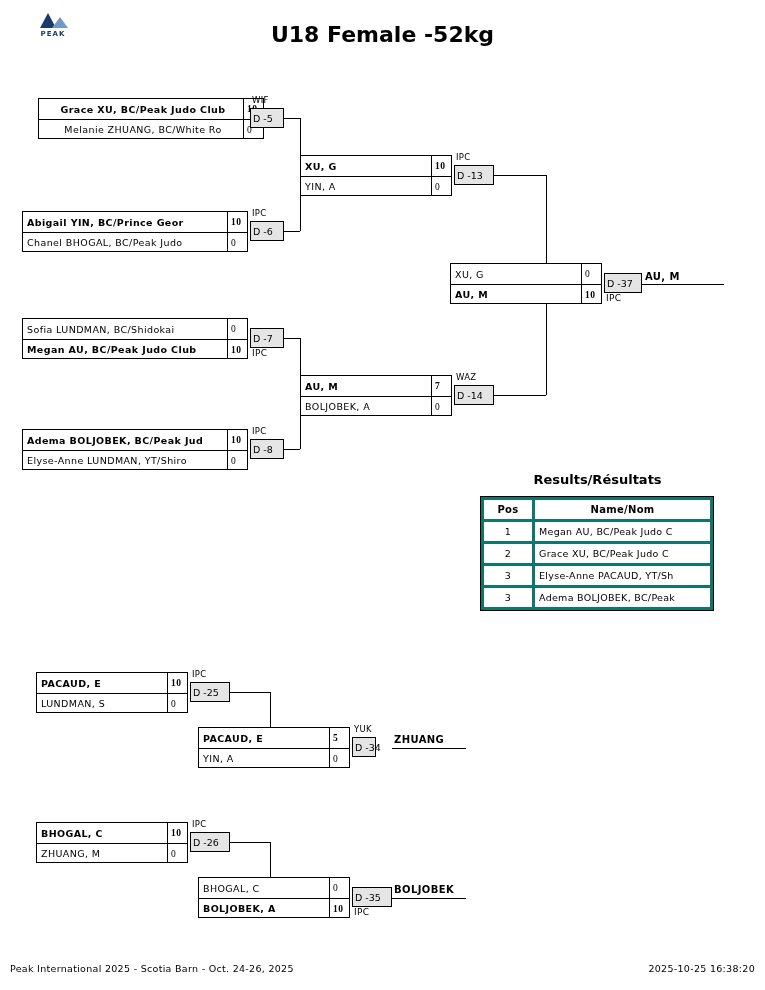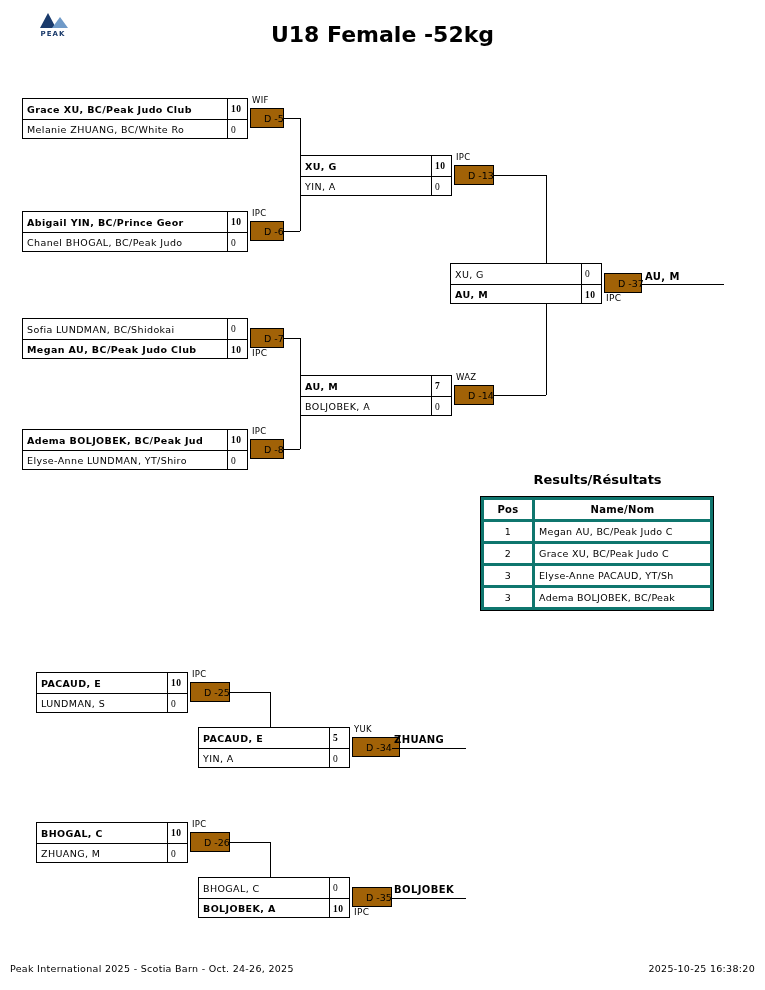--- a/index.html
+++ b/index.html
@@ -85,23 +85,23 @@
     white-space: nowrap;
   }
   .tag.code-top { font-size: 8.5px; }
   .dbox {
     position: absolute;
     border: 1px solid #000;
     box-sizing: border-box;
     height: 20px;
     display: flex;
     align-items: center;
-    padding-left: 13px;
-    font-size: 9.5px;
-    background: #a16207;
+    padding-left: 2px;
+    font-size: 9.5px;
+    background: #e5e5e5;
     white-space: nowrap;
   }
 
   
   .ln { position: absolute; background: #000; }
   .lnh { height: 1px; }
   .lnv { width: 1px; }
 
   .finalname {
     position: absolute;
@@ -161,21 +161,21 @@
 <div class="abs" id="logo">
   <svg width="54" height="24" viewBox="0 0 54 24">
     <polygon points="14,20 22,5 30,20" fill="#1a3a6b"></polygon>
     <polygon points="26,20 34,9 42,20" fill="#6f9ac8"></polygon>
   </svg>
   <div class="peak-text">PEAK</div>
 </div>
 
 <div class="abs" id="page-title">U18 Female -52kg</div>
 
-<div class="abs match" style="left:22px; top:98px; width:226px; height:41px;">
+<div class="abs match" style="left:38px; top:98px; width:226px; height:41px;text-align:center;">
   <div class="slot winner">
     <span class="nm">Grace XU, BC/Peak Judo Club</span>
     <span class="sc">10</span>
   </div>
   <div class="slot">
     <span class="nm">Melanie ZHUANG, BC/White Ro</span>
     <span class="sc">0</span>
   </div>
 </div>
 <div class="abs tag code-top" style="left:252px; top:95px;">WIF</div>
@@ -322,21 +322,21 @@
   <div class="slot winner">
     <span class="nm">PACAUD, E</span>
     <span class="sc">5</span>
   </div>
   <div class="slot">
     <span class="nm">YIN, A</span>
     <span class="sc">0</span>
   </div>
 </div>
 <div class="abs tag code-top" style="left:354px; top:724px;">YUK</div>
-<div class="abs dbox" style="left:352px; top:737px; width:48px;">D -34</div>
+<div class="abs dbox" style="left:352px; top:737px; width:24px;">D -34</div>
 <div class="finalname" style="left:394px; top:734px;">ZHUANG</div>
 <div class="abs ln lnh" style="left:392px; top:748px; width:74px;"></div>
 
 <div class="abs match" style="left:36px; top:822px; width:152px; height:41px;">
   <div class="slot winner">
     <span class="nm">BHOGAL, C</span>
     <span class="sc">10</span>
   </div>
   <div class="slot">
     <span class="nm">ZHUANG, M</span>

